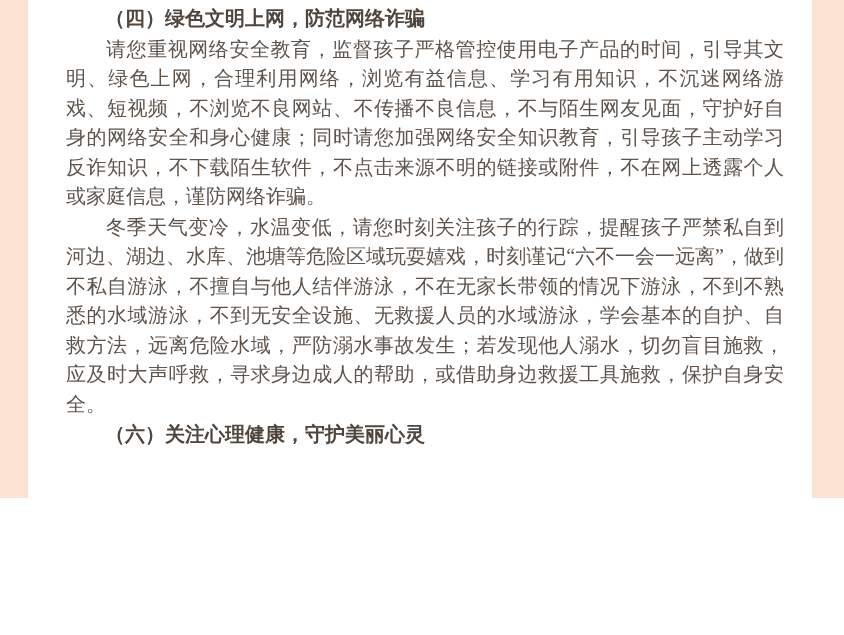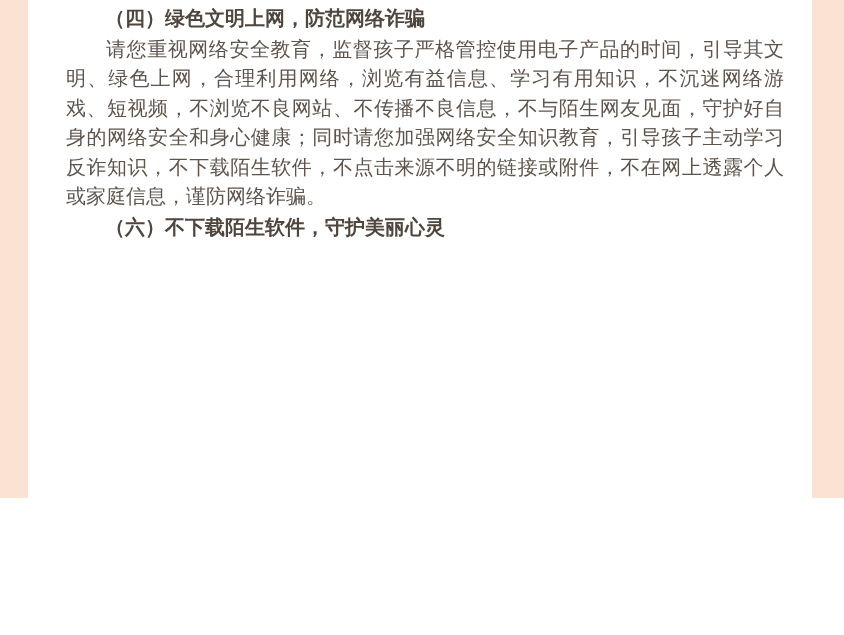--- a/index.html
+++ b/index.html
@@ -59,17 +59,18 @@
 </head>
 <body>
 
 <div class="viewport">
   <div class="peach-frame"></div>
   <div class="content-card">
 
     <p class="section-heading">（四）绿色文明上网，防范网络诈骗</p>
     <p class="section-body">请您重视网络安全教育，监督孩子严格管控使用电子产品的时间，引导其文明、绿色上网，合理利用网络，浏览有益信息、学习有用知识，不沉迷网络游戏、短视频，不浏览不良网站、不传播不良信息，不与陌生网友见面，守护好自身的网络安全和身心健康；同时请您加强网络安全知识教育，引导孩子主动学习反诈知识，不下载陌生软件，不点击来源不明的链接或附件，不在网上透露个人或家庭信息，谨防网络诈骗。</p>
 
+    <p class="section-body">冬季天气变冷，水温变低，请您时刻关注孩子的行踪，提醒孩子严禁私自到河边、湖边、水库、池塘等危险区域玩耍嬉戏，时刻谨记“六不一会一远离”，做到不私自游泳，不擅自与他人结伴游泳，不在无家长带领的情况下游泳，不到不熟悉的水域游泳，不到无安全设施、无救援人员的水域游泳，学会基本的自护、自救方法，远离危险水域，严防溺水事故发生；若发现他人溺水，切勿盲目施救，应及时大声呼救，寻求身边成人的帮助，或借助身边救援工具施救，保护自身安全。</p>
 
-    <p class="section-heading">（六）不下载陌生软件，守护美丽心灵</p>
+    <p class="section-heading">（六）关注心理健康，守护美丽心灵</p>
 
   </div>
 </div>
 
 </body></html>

